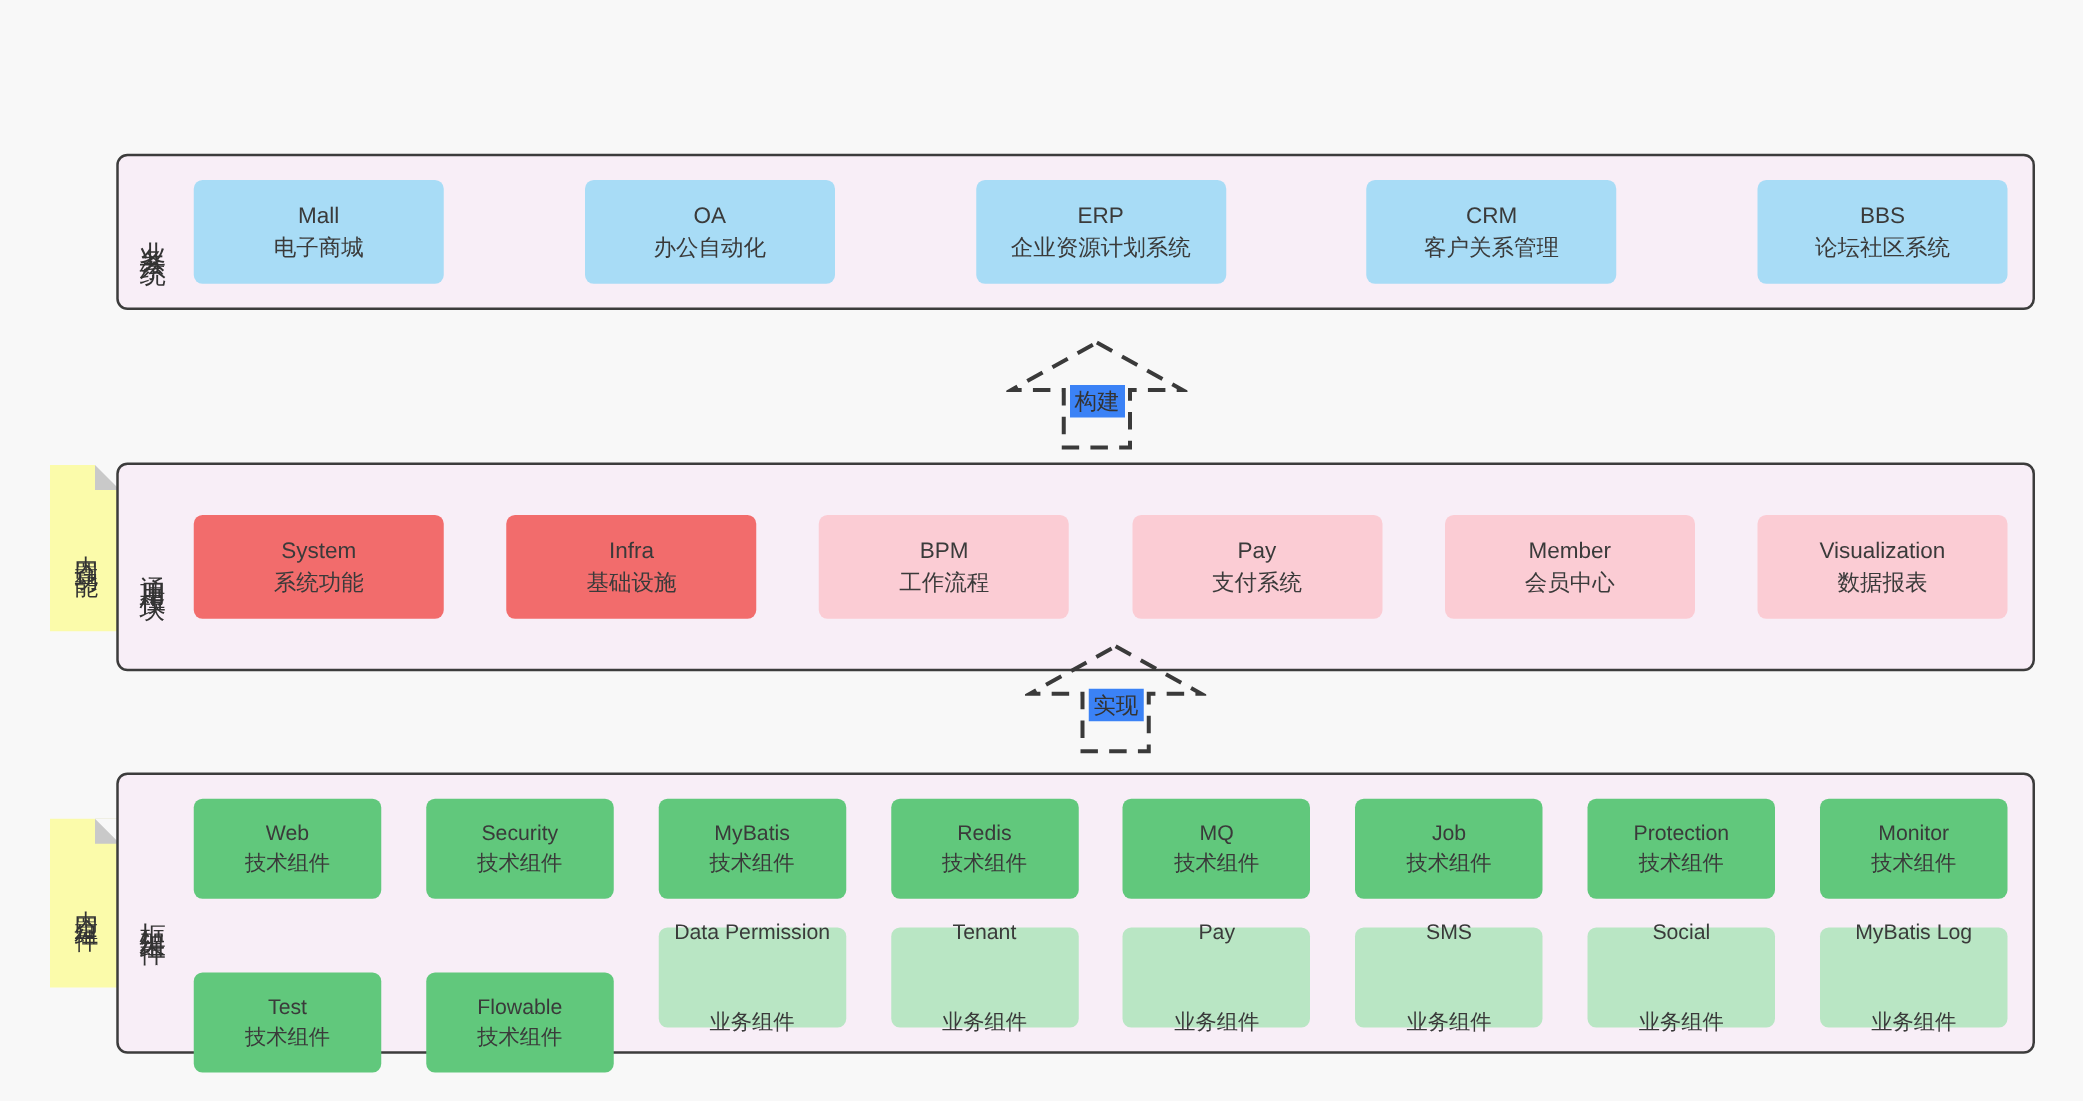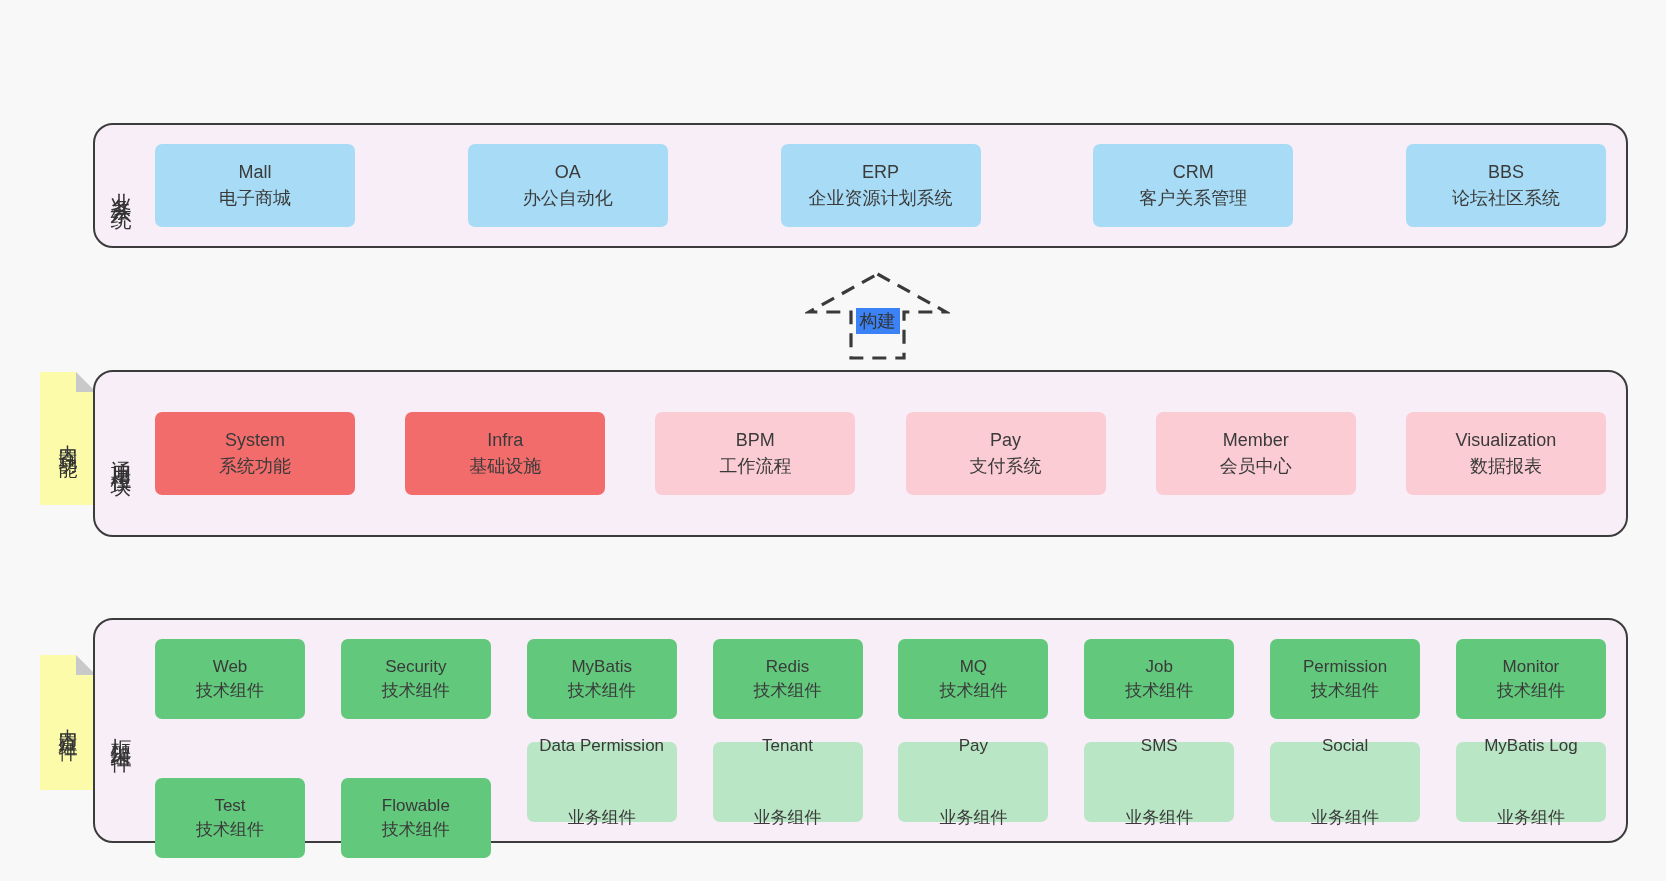--- a/index.html
+++ b/index.html
@@ -19,21 +19,21 @@
   .note-1 { top:372px; height:133px; }
   .note-2 { top:655px; height:135px; }
   .note-text {
     writing-mode:vertical-lr; text-orientation:upright;
     font-size:19px; letter-spacing:5px; color:#333;
   }
 
   
   .layer {
     position:absolute; left:93px; width:1535px;
-    background:#f8eef7; border:2px solid #3c3c3c; border-radius:20px;
+    background:#f8eef7; border:2px solid #3c3c3c; border-radius:9px;
     display:flex; align-items:stretch;
   }
   .layer-top    { top:123px; height:125px; }
   .layer-middle { top:370px; height:167px; }
   .layer-bottom { top:618px; height:225px; }
   .layer-label {
     writing-mode:vertical-lr; text-orientation:upright;
     font-size:21px; letter-spacing:5px; color:#333;
     align-self:center; padding-left:12px; width:42px; flex:0 0 42px;
   }
@@ -140,20 +140,26 @@
           <span>会员中心</span>
         </div>
         <div class="box c-pink">
           <span>Visualization</span>
           <span>数据报表</span>
         </div>
       </div>
     </div>
   </section>
 
+  <div class="arrow arrow-2">
+    <svg viewBox="0 0 145 90" width="145" height="90">
+      <polygon points="72.5,3 141,41 99,41 99,87 46,87 46,41 4,41" fill="none" stroke="#3a3a3a" stroke-width="3.2" stroke-dasharray="14 9"></polygon>
+    </svg>
+    <span class="arrow-label">实现</span>
+  </div>
 
   <section class="layer layer-bottom">
     <div class="layer-label">框架组件</div>
     <div class="rows">
       <div class="row row-8">
         <div class="box c-green">
           <span>Web</span>
           <span>技术组件</span>
         </div>
         <div class="box c-green">
@@ -170,21 +176,21 @@
         </div>
         <div class="box c-green">
           <span>MQ</span>
           <span>技术组件</span>
         </div>
         <div class="box c-green">
           <span>Job</span>
           <span>技术组件</span>
         </div>
         <div class="box c-green">
-          <span>Permission</span>
+          <span>Protection</span>
           <span>技术组件</span>
         </div>
         <div class="box c-green">
           <span>Monitor</span>
           <span>技术组件</span>
         </div>
       </div>
       <div class="row row-8">
         <div class="box c-green">
           <span>Test</span>

